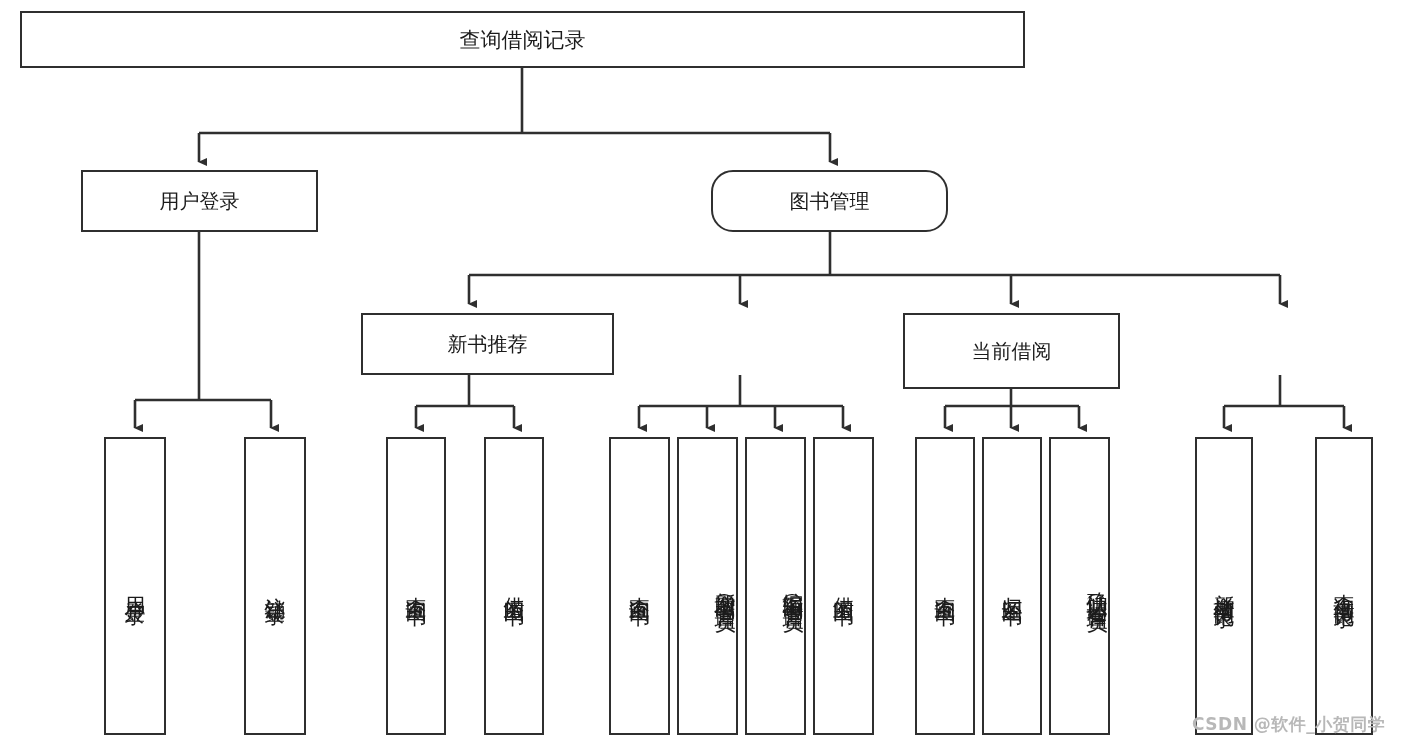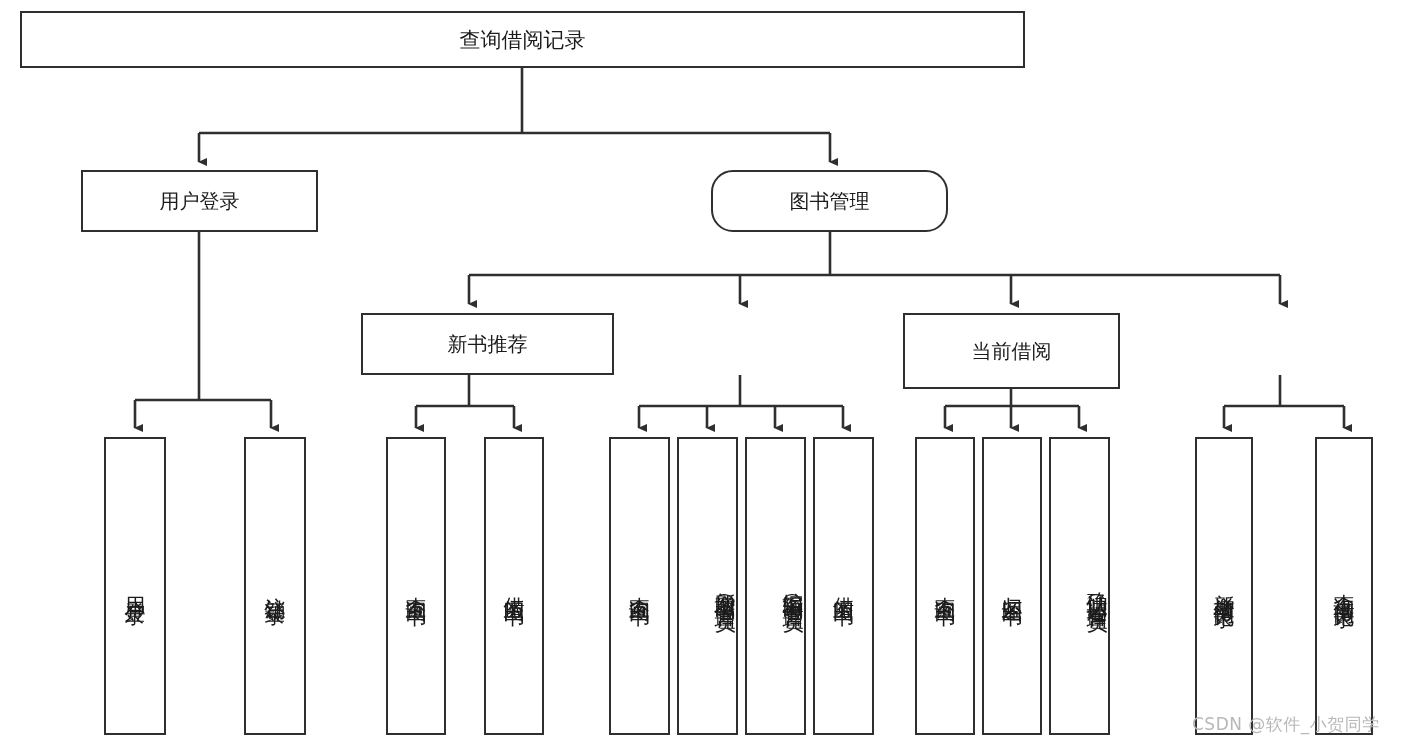--- a/index.html
+++ b/index.html
@@ -193,15 +193,15 @@
   </div>
 
   <div class="node leaf align-mid" style="left:1195px; top:437px; width:58px; height:298px;">
     <span class="node-label">新增借阅记录</span>
   </div>
 
   <div class="node leaf align-mid" style="left:1315px; top:437px; width:58px; height:298px;">
     <span class="node-label">查询借阅记录</span>
   </div>
 
-  <div class="watermark" style="left:1192px; top:713px;">CSDN @软件_小贺同学</div>
+  <div class="watermark" style="left:1192px; top:713px;font-weight:bold;">CSDN @软件_小贺同学</div>
 
 </div>
 
 </body></html>

